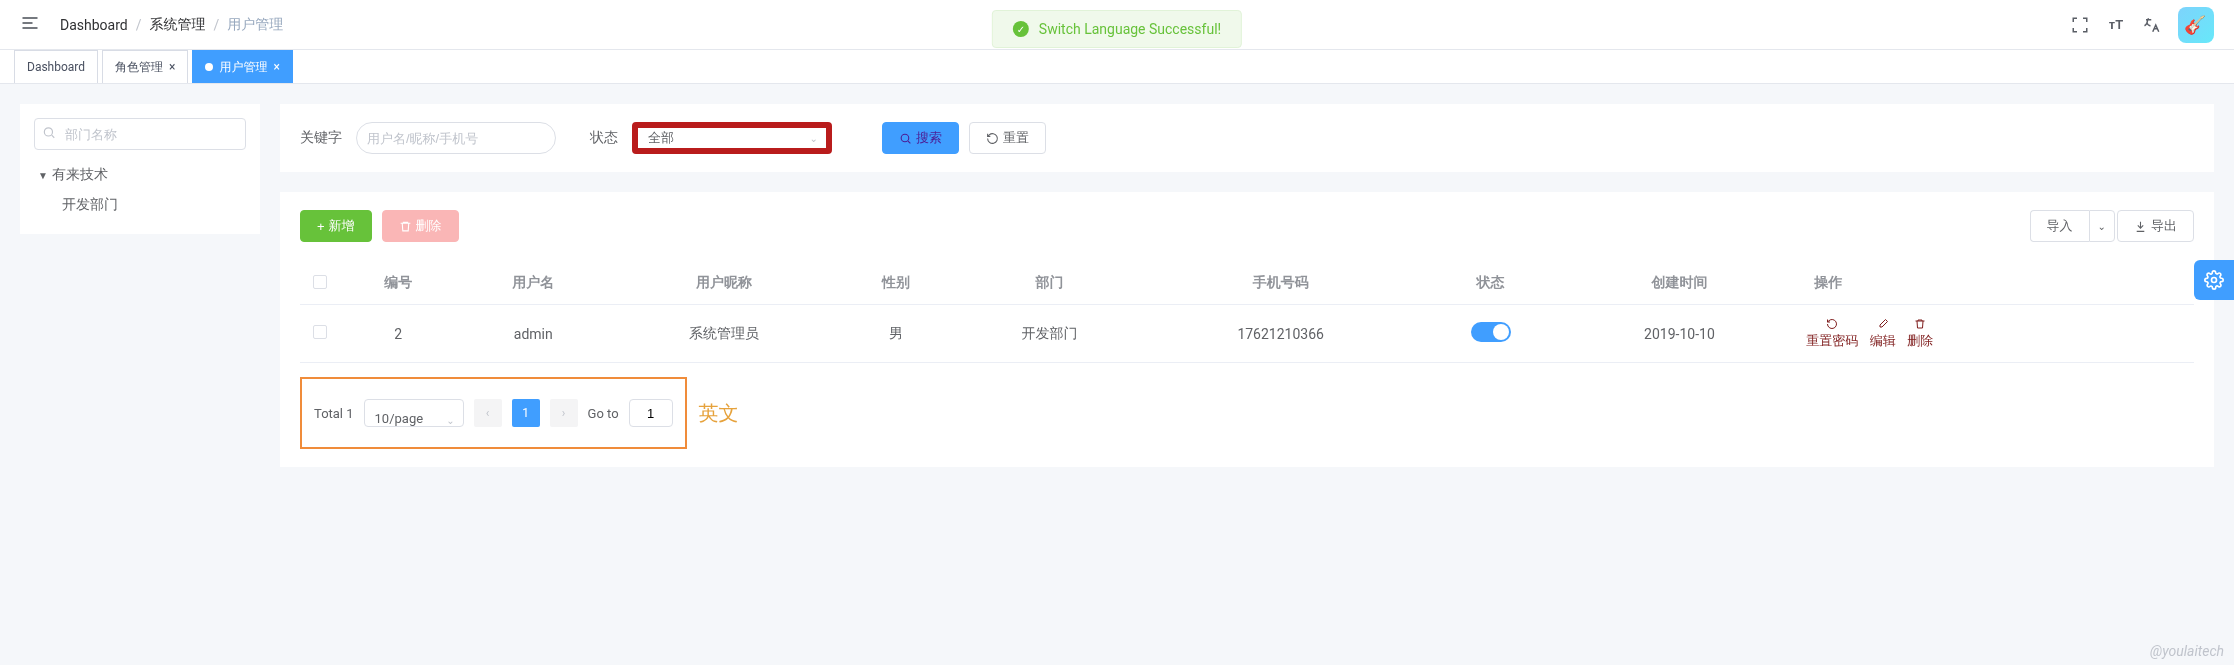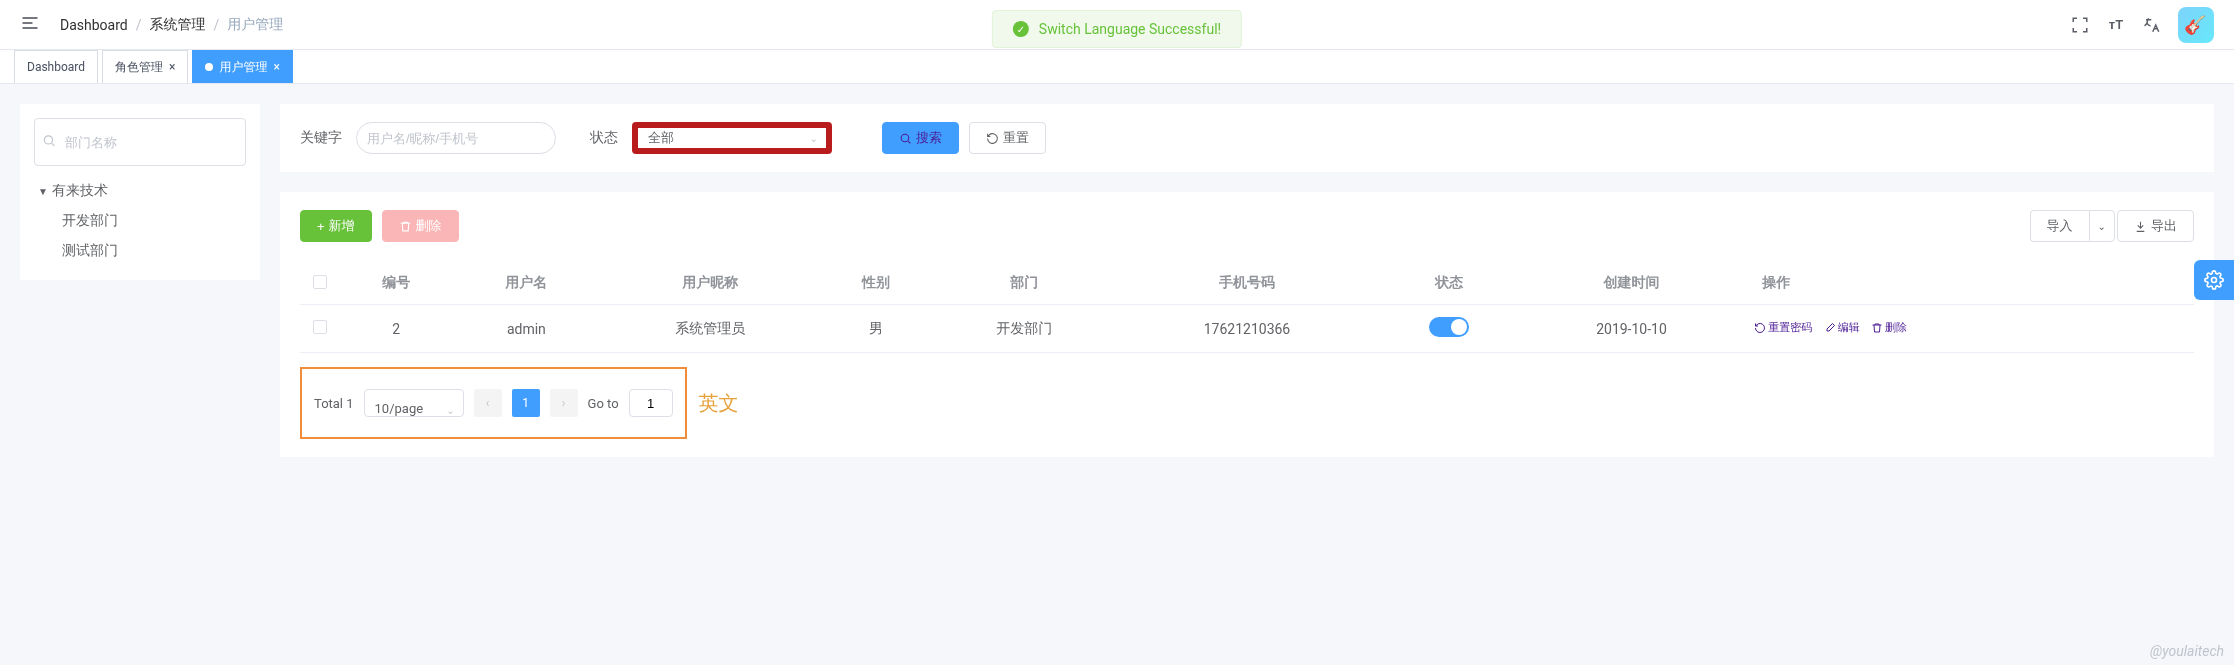--- a/index.html
+++ b/index.html
@@ -26,21 +26,21 @@
 .tab.active { background: #409eff; color: #fff; border-color: #409eff; }
 .tab .dot { width: 8px; height: 8px; border-radius: 50%; background: #fff; }
 .tab .close { font-size: 12px; }
 
 
 .layout { display: flex; padding: 20px; gap: 20px; align-items: flex-start; }
 
 
 .side-card { width: 240px; background: #fff; padding: 14px; }
 .search-input { width: 100%; position: relative; }
-.search-input input { width: 100%; height: 48px; border: 1px solid #dcdfe6; border-radius: 4px; padding: 0 10px 0 30px; font-size: 13px; color: #0f172a; outline: none; }
+.search-input input { width: 100%; height: 32px; border: 1px solid #dcdfe6; border-radius: 4px; padding: 0 10px 0 30px; font-size: 13px; color: #0f172a; outline: none; }
 .search-input .icon { position: absolute; left: 8px; top: 50%; transform: translateY(-50%); color: #c0c4cc; }
 .tree { margin-top: 10px; }
 .tree-node { padding: 6px 4px; cursor: pointer; display: flex; align-items: center; gap: 4px; font-size: 14px; }
 .tree-node.child { padding-left: 28px; }
 .caret { font-size: 10px; color: #606266; }
 
 
 .main { flex: 1; display: flex; flex-direction: column; gap: 20px; }
 .card { background: #fff; padding: 18px 20px; }
 
@@ -65,21 +65,21 @@
 .btn-group .btn:last-child { border-radius: 0 4px 4px 0; padding: 0 8px; }
 
 
 .table { width: 100%; border-collapse: collapse; margin-top: 20px; }
 .table th, .table td { padding: 12px 8px; text-align: center; font-size: 14px; border-bottom: 1px solid #ebeef5; }
 .table th { color: #909399; font-weight: 600; background: #fff; }
 .table td { color: #606266; }
 .checkbox { width: 14px; height: 14px; border: 1px solid #dcdfe6; border-radius: 2px; display: inline-block; background: #fff; }
 .switch { width: 40px; height: 20px; border-radius: 10px; background: #409eff; position: relative; display: inline-block; }
 .switch::after { content: ""; width: 16px; height: 16px; background: #fff; border-radius: 50%; position: absolute; top: 2px; right: 2px; }
-.row-action { color: #4c1d95; font-size: 11px; cursor: pointer; display: inline-flex; align-items: center; gap: 2px; margin: 0 4px; }
+.row-action { color: #7f1d1d; font-size: 13px; cursor: pointer; display: inline-flex; align-items: center; gap: 2px; margin: 0 4px; flex-direction: column; }
 
 
 .pagination-wrap { display: flex; align-items: center; gap: 12px; margin-top: 14px; }
 .pagination { display: flex; align-items: center; gap: 10px; border: 2px solid #f08c3a; padding: 20px 12px; font-size: 13px; }
 .page-select { height: 28px; border: 1px solid #dcdfe6; border-radius: 4px; padding: 0 24px 0 10px; display: flex; align-items: flex-end; position: relative; min-width: 100px; }
 .page-select .arrow { position: absolute; right: 8px; color: #c0c4cc; font-size: 10px; }
 .page-btn { width: 28px; height: 28px; background: #f4f4f5; border-radius: 2px; display: flex; align-items: center; justify-content: center; color: #c0c4cc; font-size: 12px; }
 .page-btn.active { background: #409eff; color: #fff; }
 .page-input { width: 44px; height: 28px; border: 1px solid #dcdfe6; border-radius: 4px; text-align: center; font-size: 13px; outline: none; }
 .annotation { color: #e6a23c; font-size: 20px; font-family: "KaiTi", "STKaiti", serif; }
@@ -158,23 +158,20 @@
       </span>
       <input type="text" placeholder="部门名称" style="">
     </div>
     <div class="tree">
       <div class="tree-node">
         <span class="caret">▼</span>
         <span>有来技术</span>
       </div>
       <div class="tree-node child">
         <span>开发部门</span>
-      </div>
-      <div class="tree-node child">
-        <span>测试部门</span>
       </div>
     </div>
   </div>
 
   <div class="main">
 
     <div class="card">
       <div class="filter-row">
         <span class="filter-label">关键字</span>
         <input class="el-input w200" type="text" placeholder="用户名/昵称/手机号" style="">

